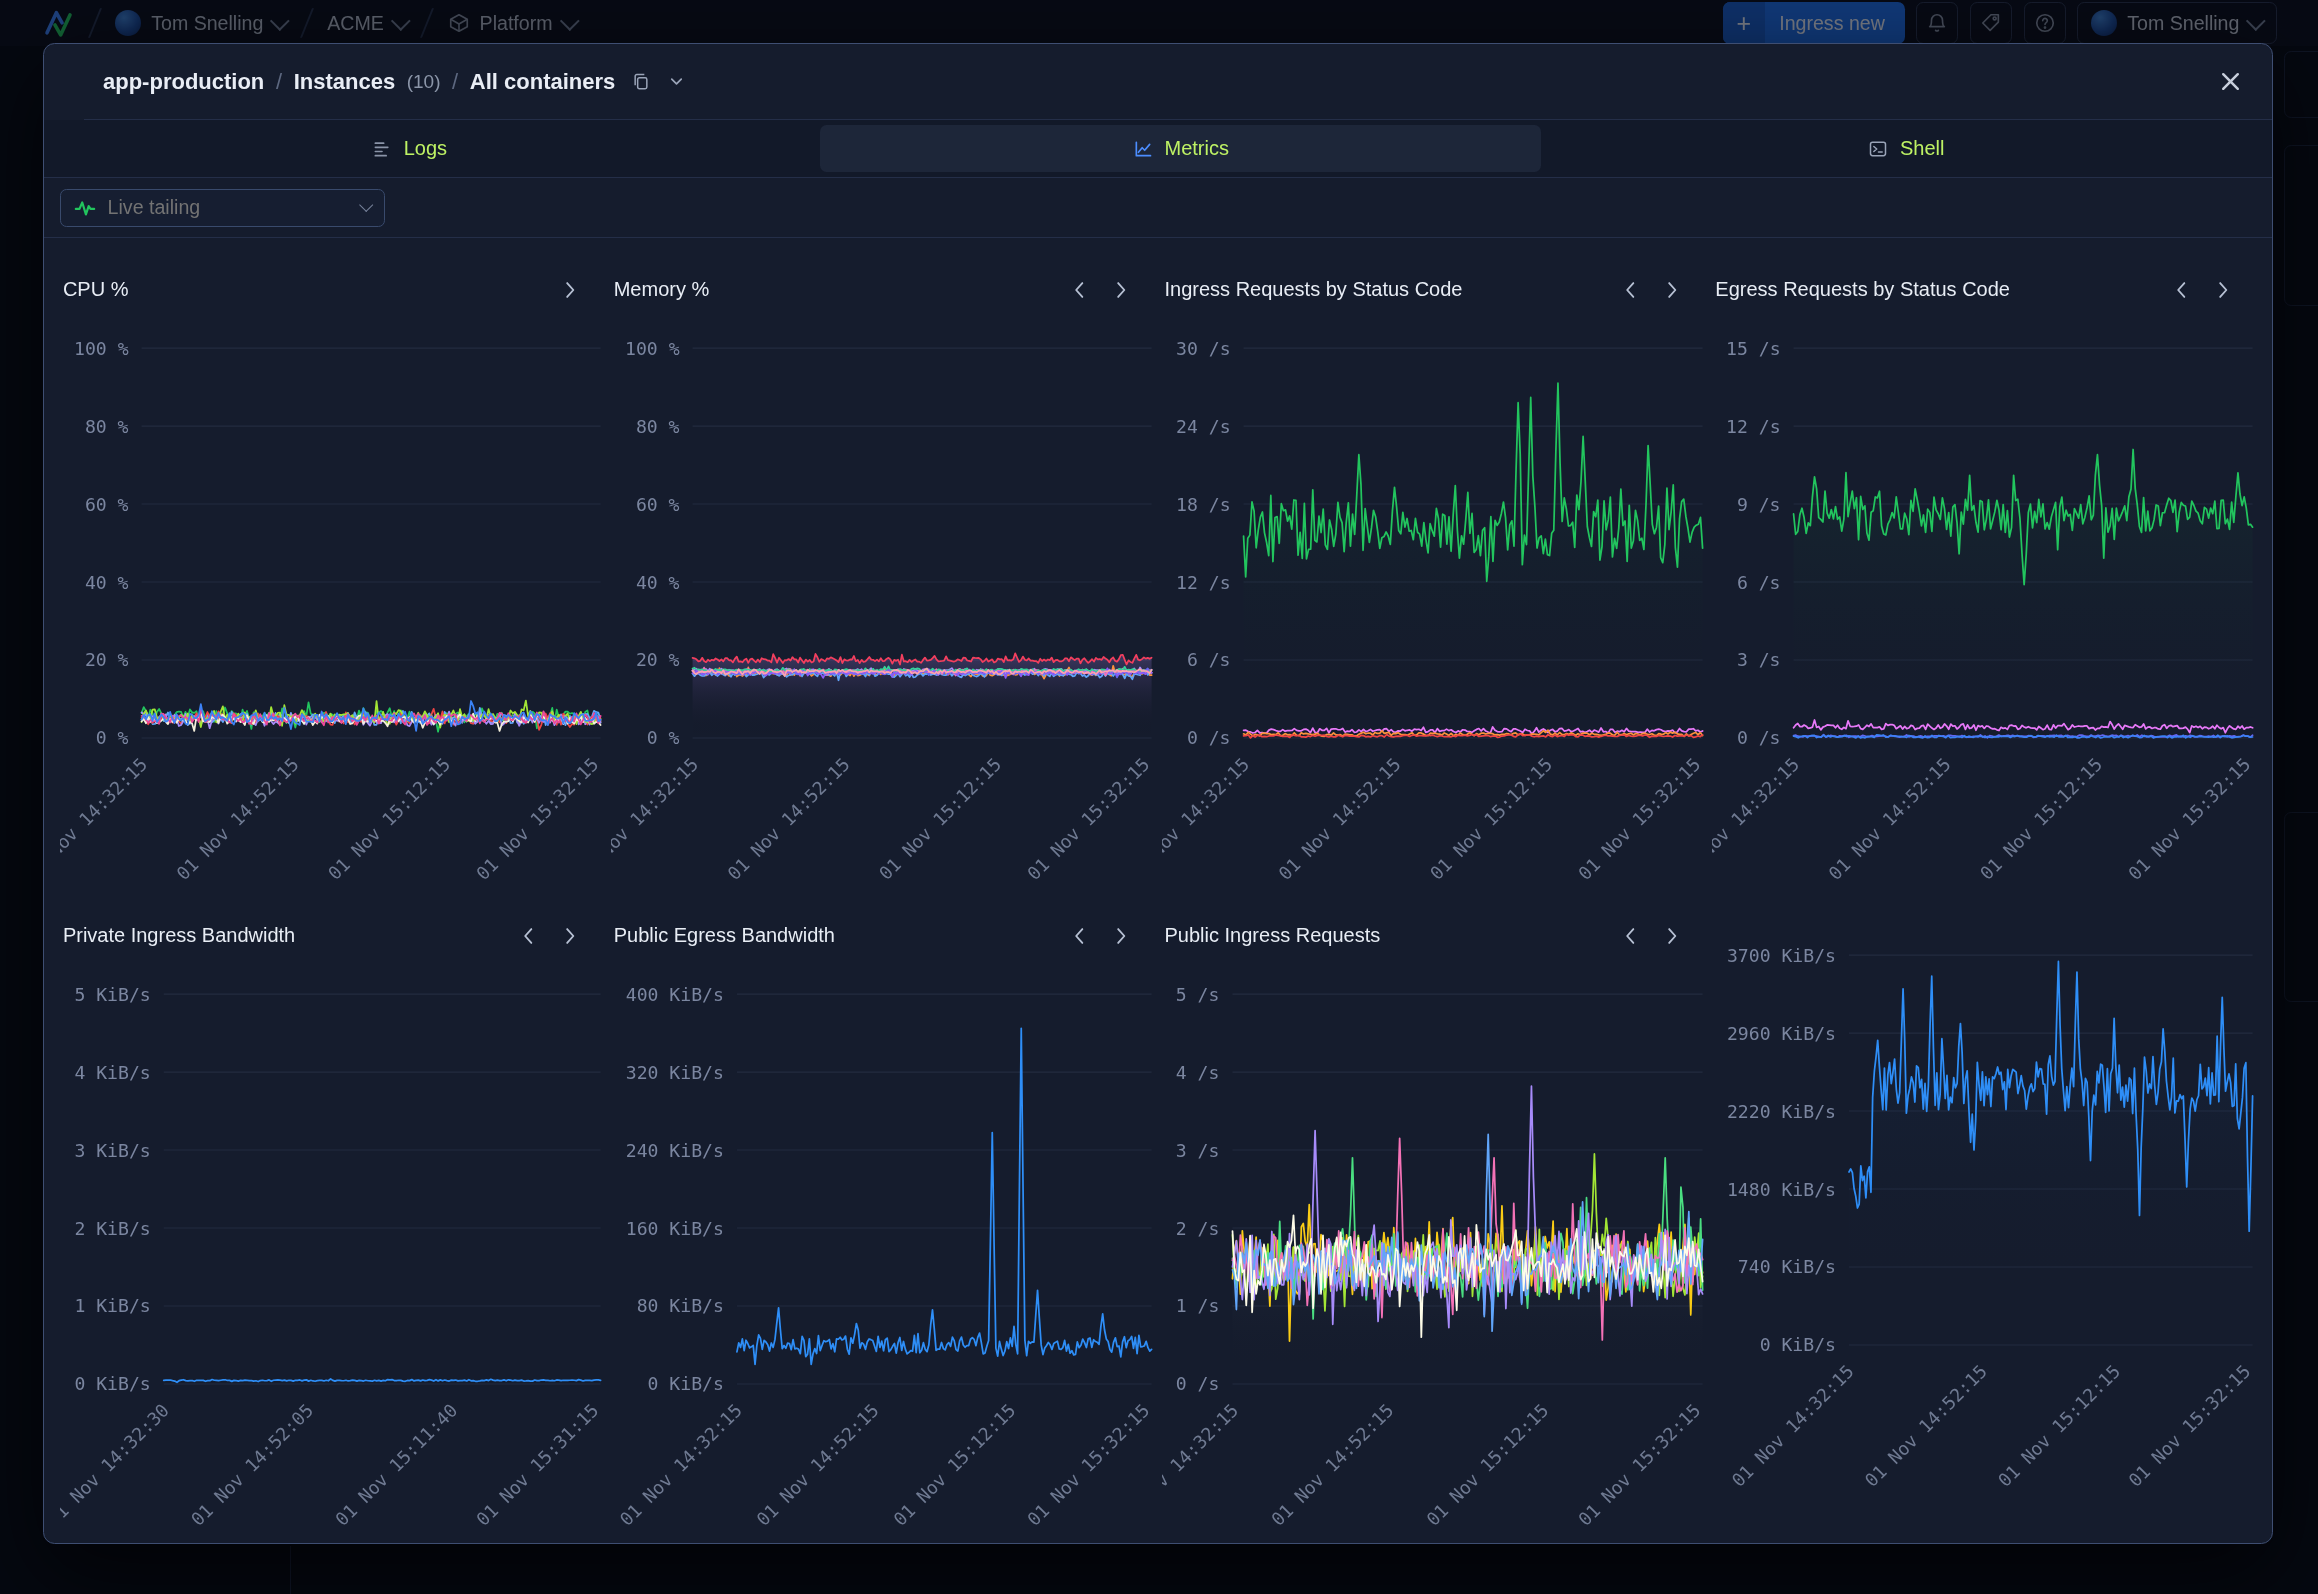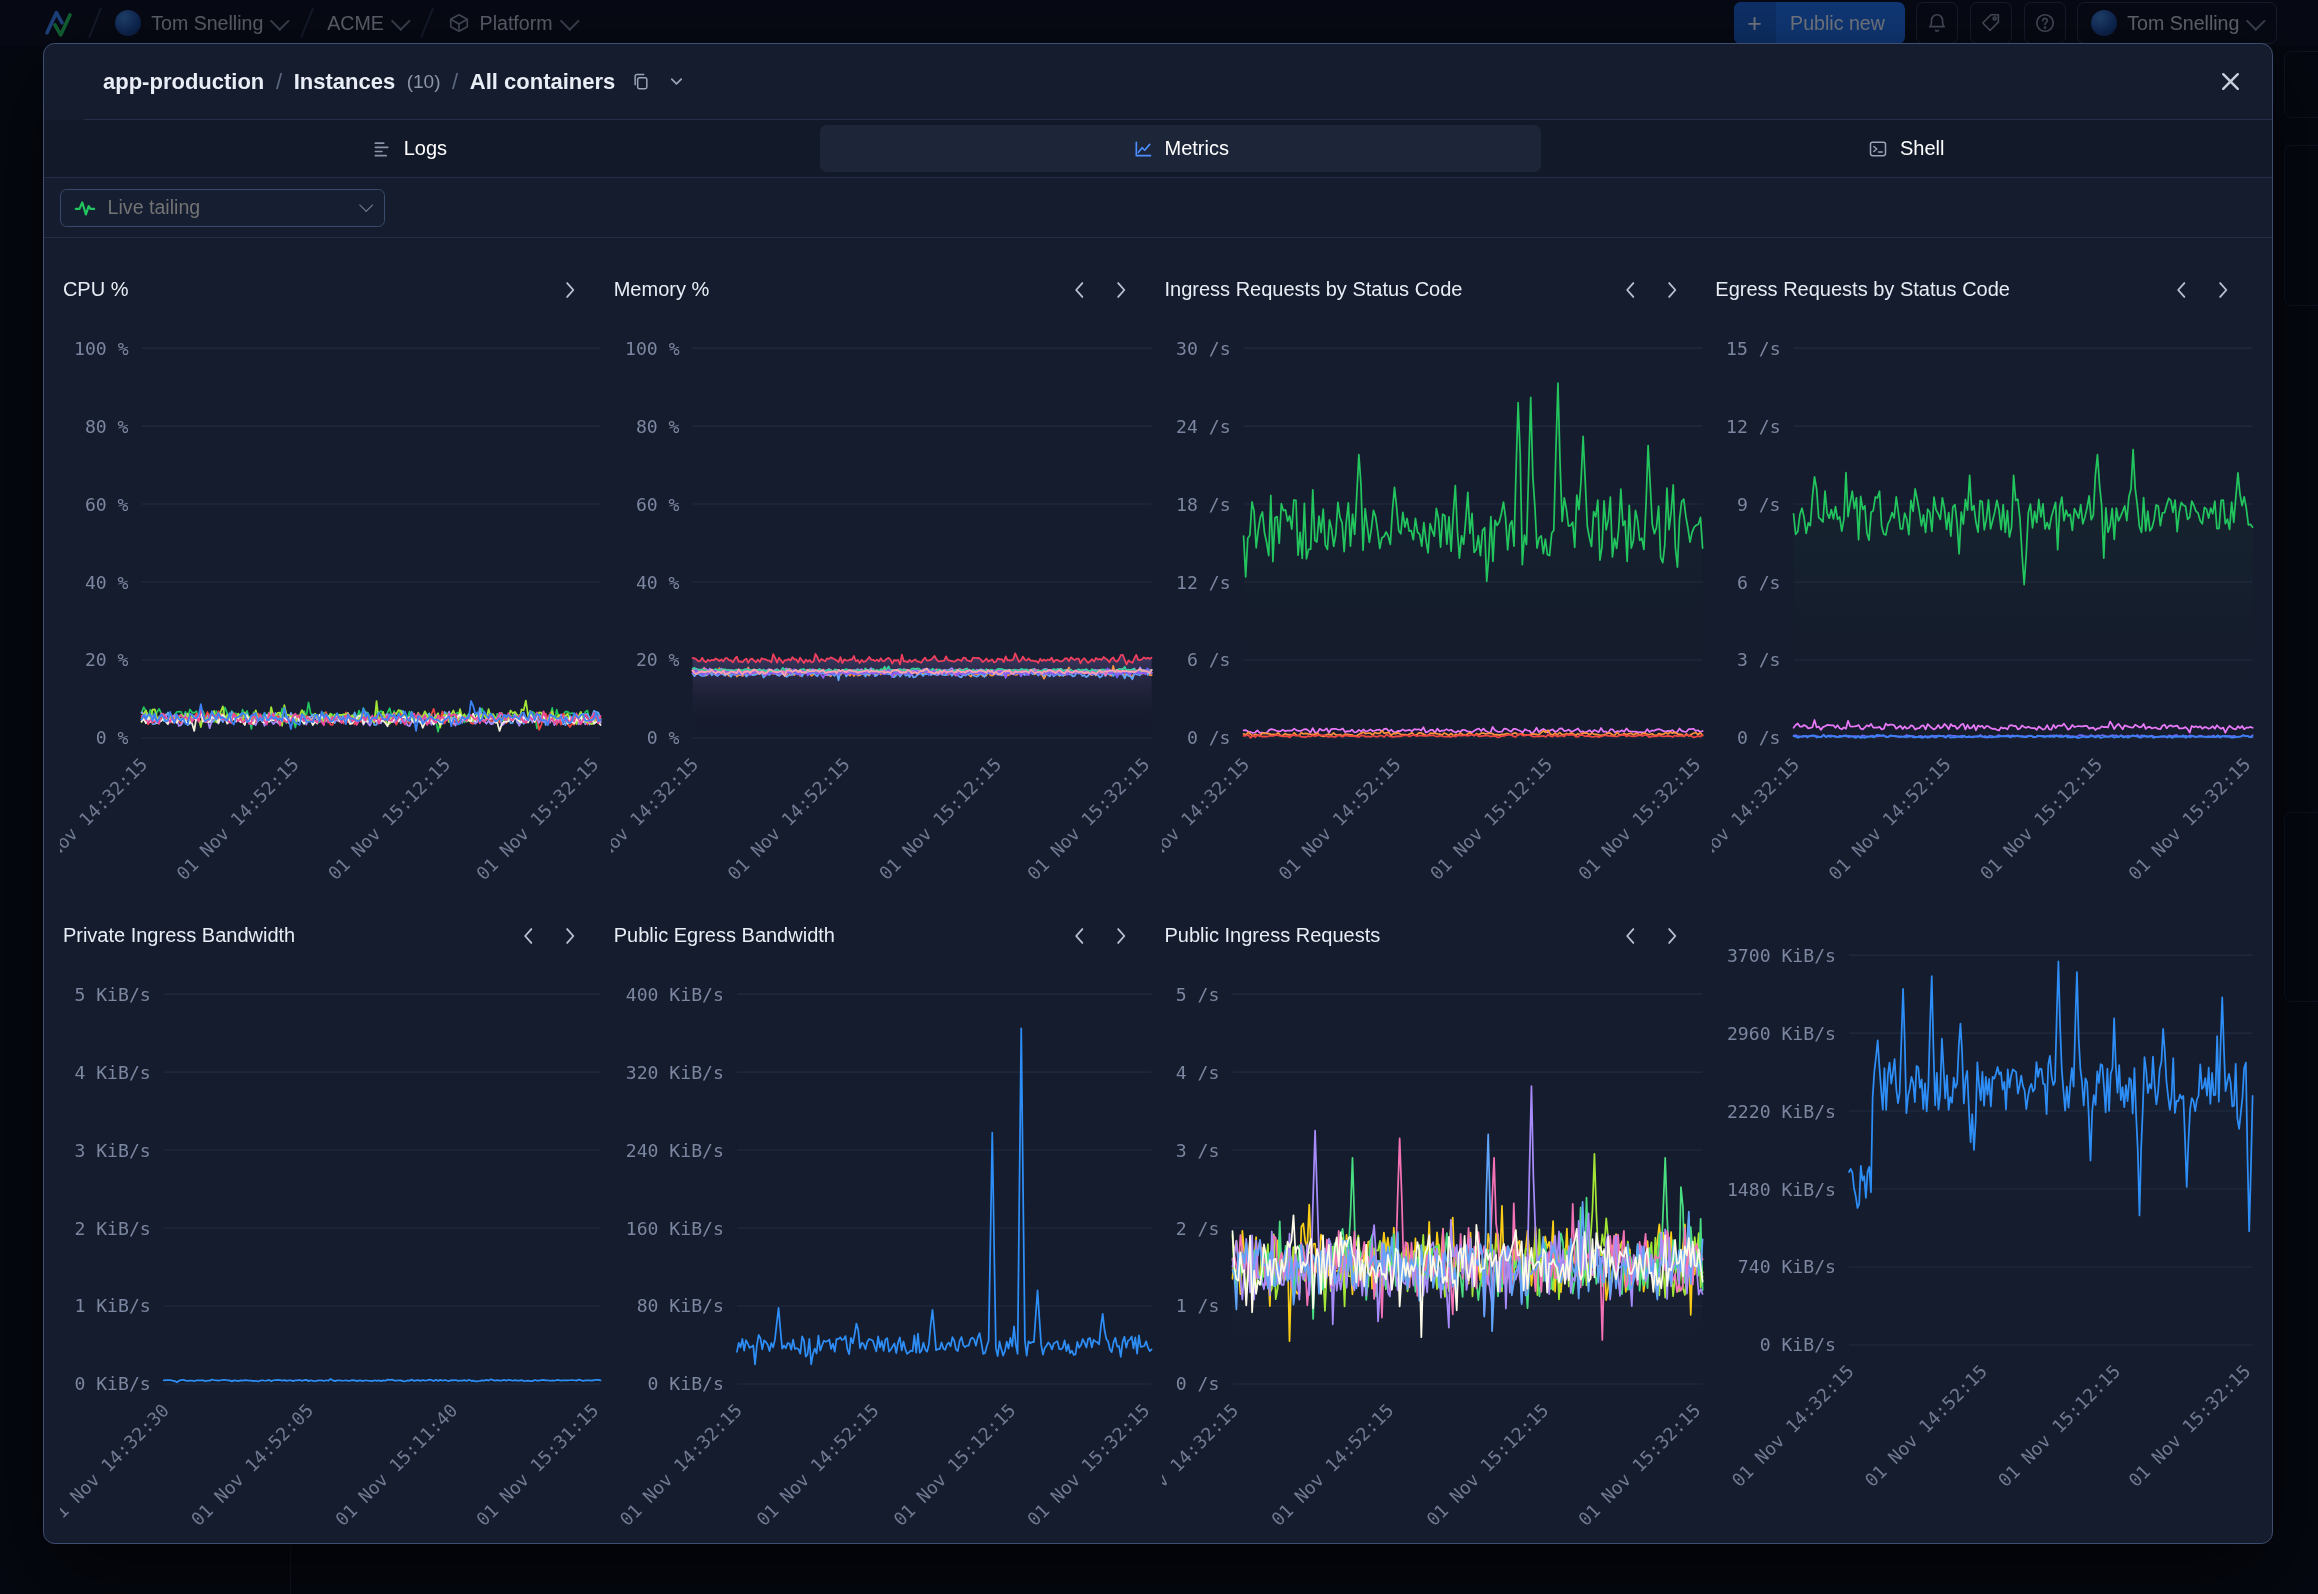--- a/index.html
+++ b/index.html
@@ -39,21 +39,21 @@
   .modal-head{display:flex;align-items:center;height:75px;padding:0 26px 0 19px;
               border-bottom:0.7px solid #242e48;flex:none;margin-left:40px;}
   .mtitle{display:flex;align-items:center;gap:11.6px;font-size:22px;color:#e9edf5;font-weight:600;}
   .mtitle .sep{color:#5d6880;font-weight:400;}
   .mtitle .count{color:#8b95a8;font-size:19px;font-weight:400;}
   .mico{display:flex;align-items:center;margin-left:4.3px;}
   .close-x{margin-left:auto;width:32px;height:32px;display:flex;align-items:center;justify-content:center;cursor:pointer;}
 
   .tabs{display:flex;height:57px;background:#121929;border-bottom:0.7px solid #242e48;flex:none;padding:0 2.9px;}
   .tab{flex:1;display:flex;align-items:center;justify-content:center;gap:11.6px;
-       color:#ffffff;font-size:20px;margin:5px 2.2px;border-radius:6.5px;cursor:pointer;}
+       color:#bef264;font-size:20px;margin:5px 2.2px;border-radius:6.5px;cursor:pointer;}
   .tab.active{background:#1d2639;margin-left:48px;}
 
   .live-row{height:59px;display:flex;align-items:center;padding:0 16px;
             border-bottom:0.7px solid #242e48;flex:none;}
   .live-btn{width:325px;height:38px;display:flex;align-items:center;gap:11.6px;
             border:1.4px solid #394a6c;border-radius:6.5px;background:#161e31;box-sizing:border-box;
             padding:0 13px;color:#737373;font-size:19.6px;cursor:pointer;}
   .live-btn .chev{margin-left:auto;width:9.4px;height:9.4px;border-width:1.8px;}
 
   .grid{display:grid;grid-template-columns:repeat(4,1fr);column-gap:4.3px;row-gap:19px;
@@ -98,21 +98,21 @@
               <path d="M12 13 V21"></path>
           </svg>
         </span>
         <span>Platform</span>
         <span class="chev"></span>
       </span>
     </div>
     <div class="nav-right">
       <div class="create-btn">
         <span class="create-plus">+</span>
-        <span class="create-label">Public new</span>
+        <span class="create-label">Ingress new</span>
       </div>
       <div class="icon-btn">
         <span style="display:flex;">
           <svg width="22" height="22" viewBox="0 0 24 24" fill="none" stroke="#8a94a8" stroke-width="1.8" stroke-linecap="round" stroke-linejoin="round">
             <path d="M18 9 a6 6 0 0 0 -12 0 c0 6 -2 7 -2 7 h16 s-2 -1 -2 -7"></path>
               <path d="M10.5 20 a2 2 0 0 0 3 0"></path>
           </svg>
         </span>
       </div>
       <div class="icon-btn">

